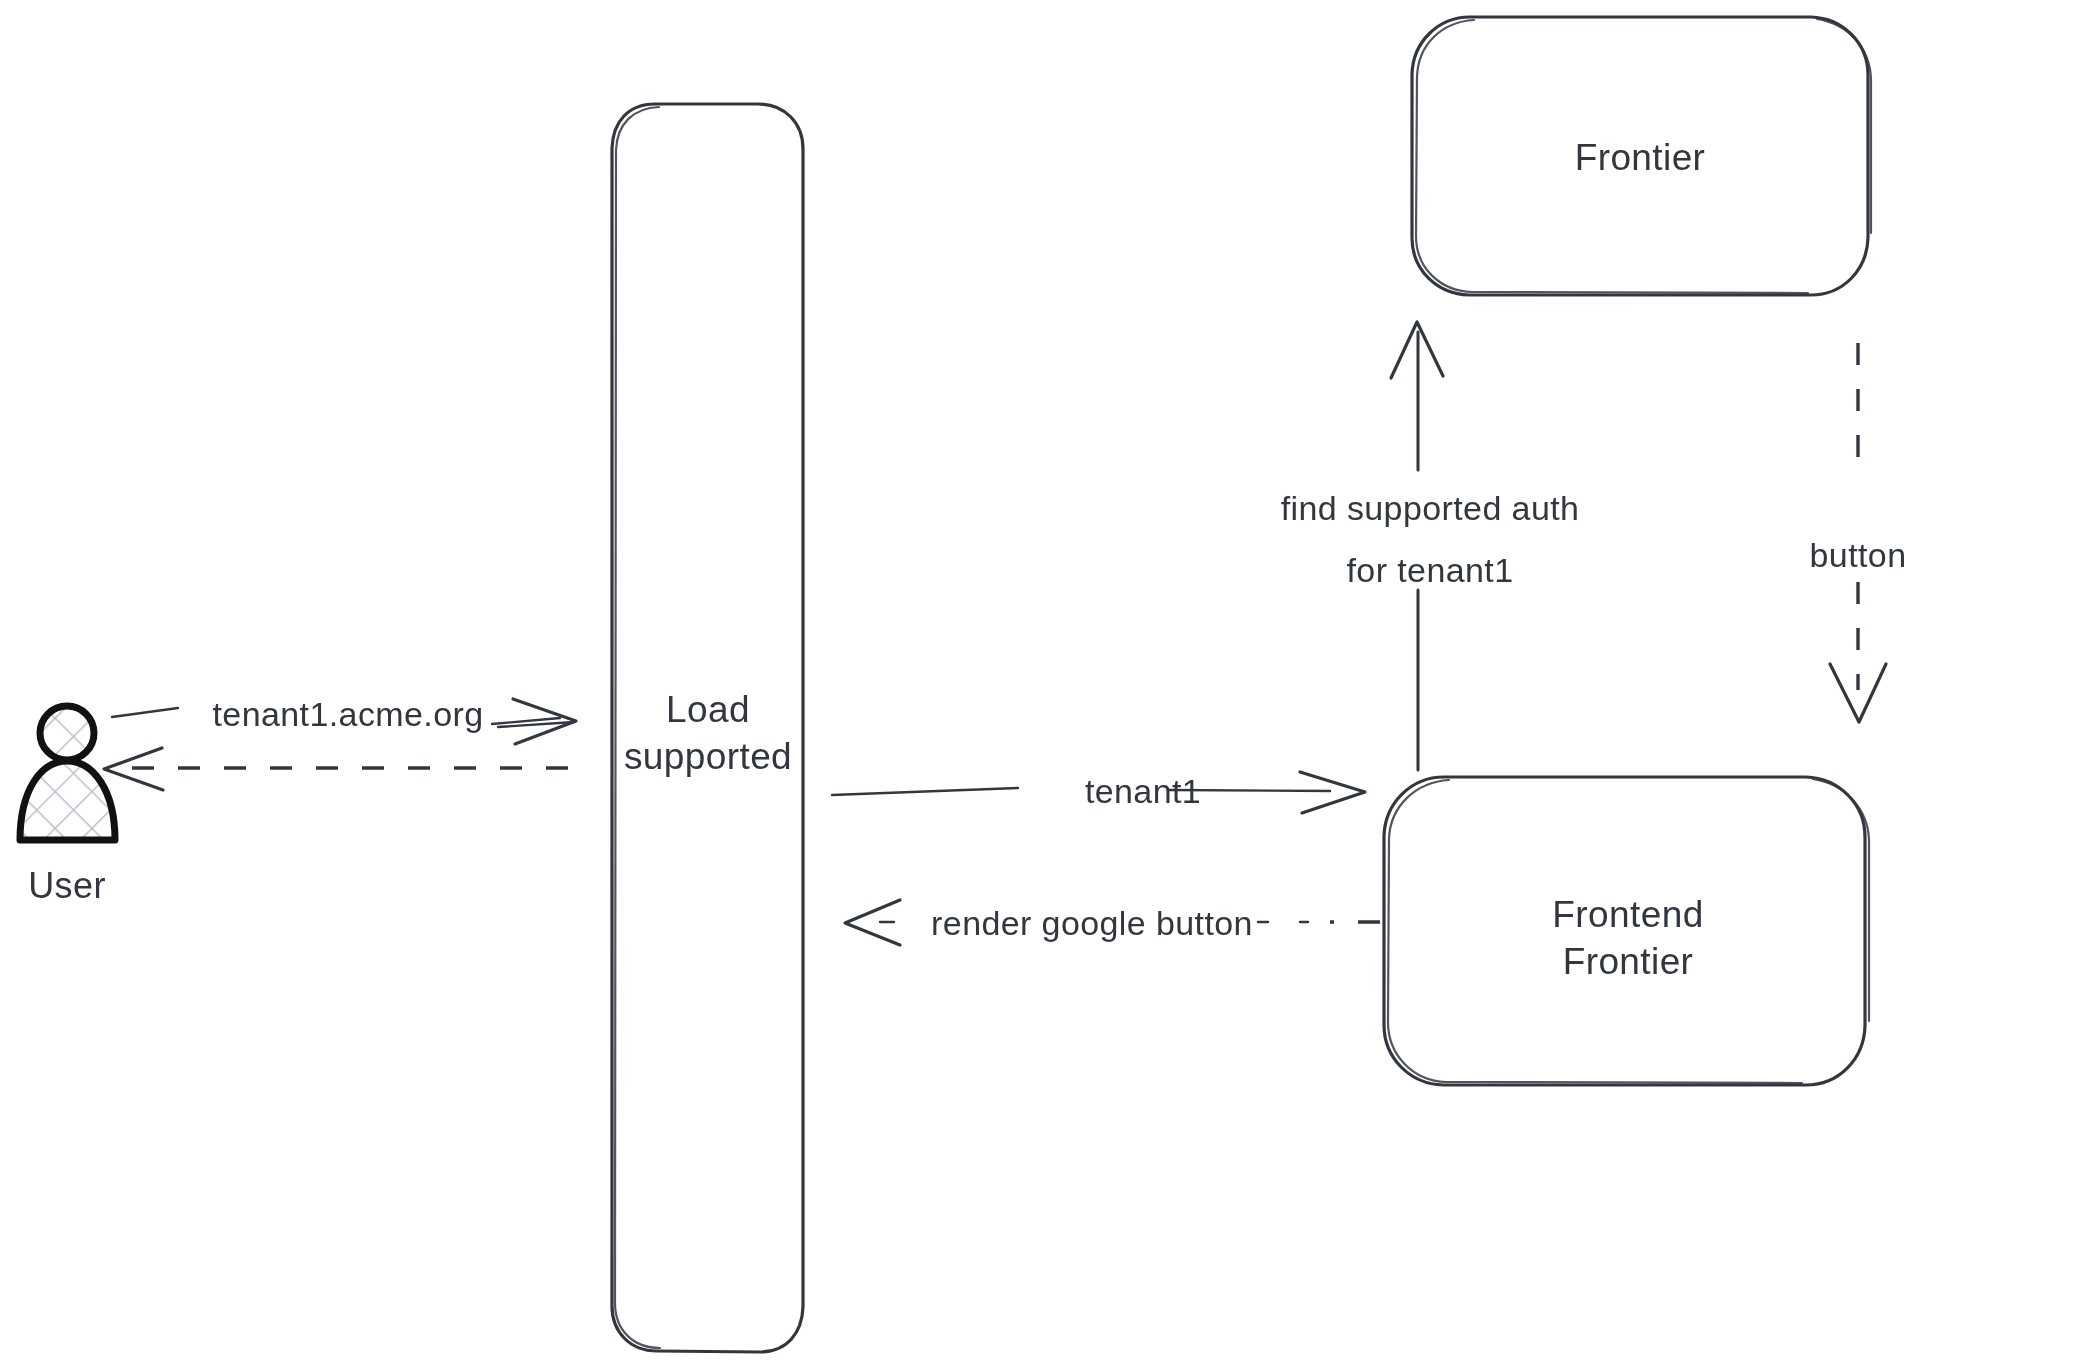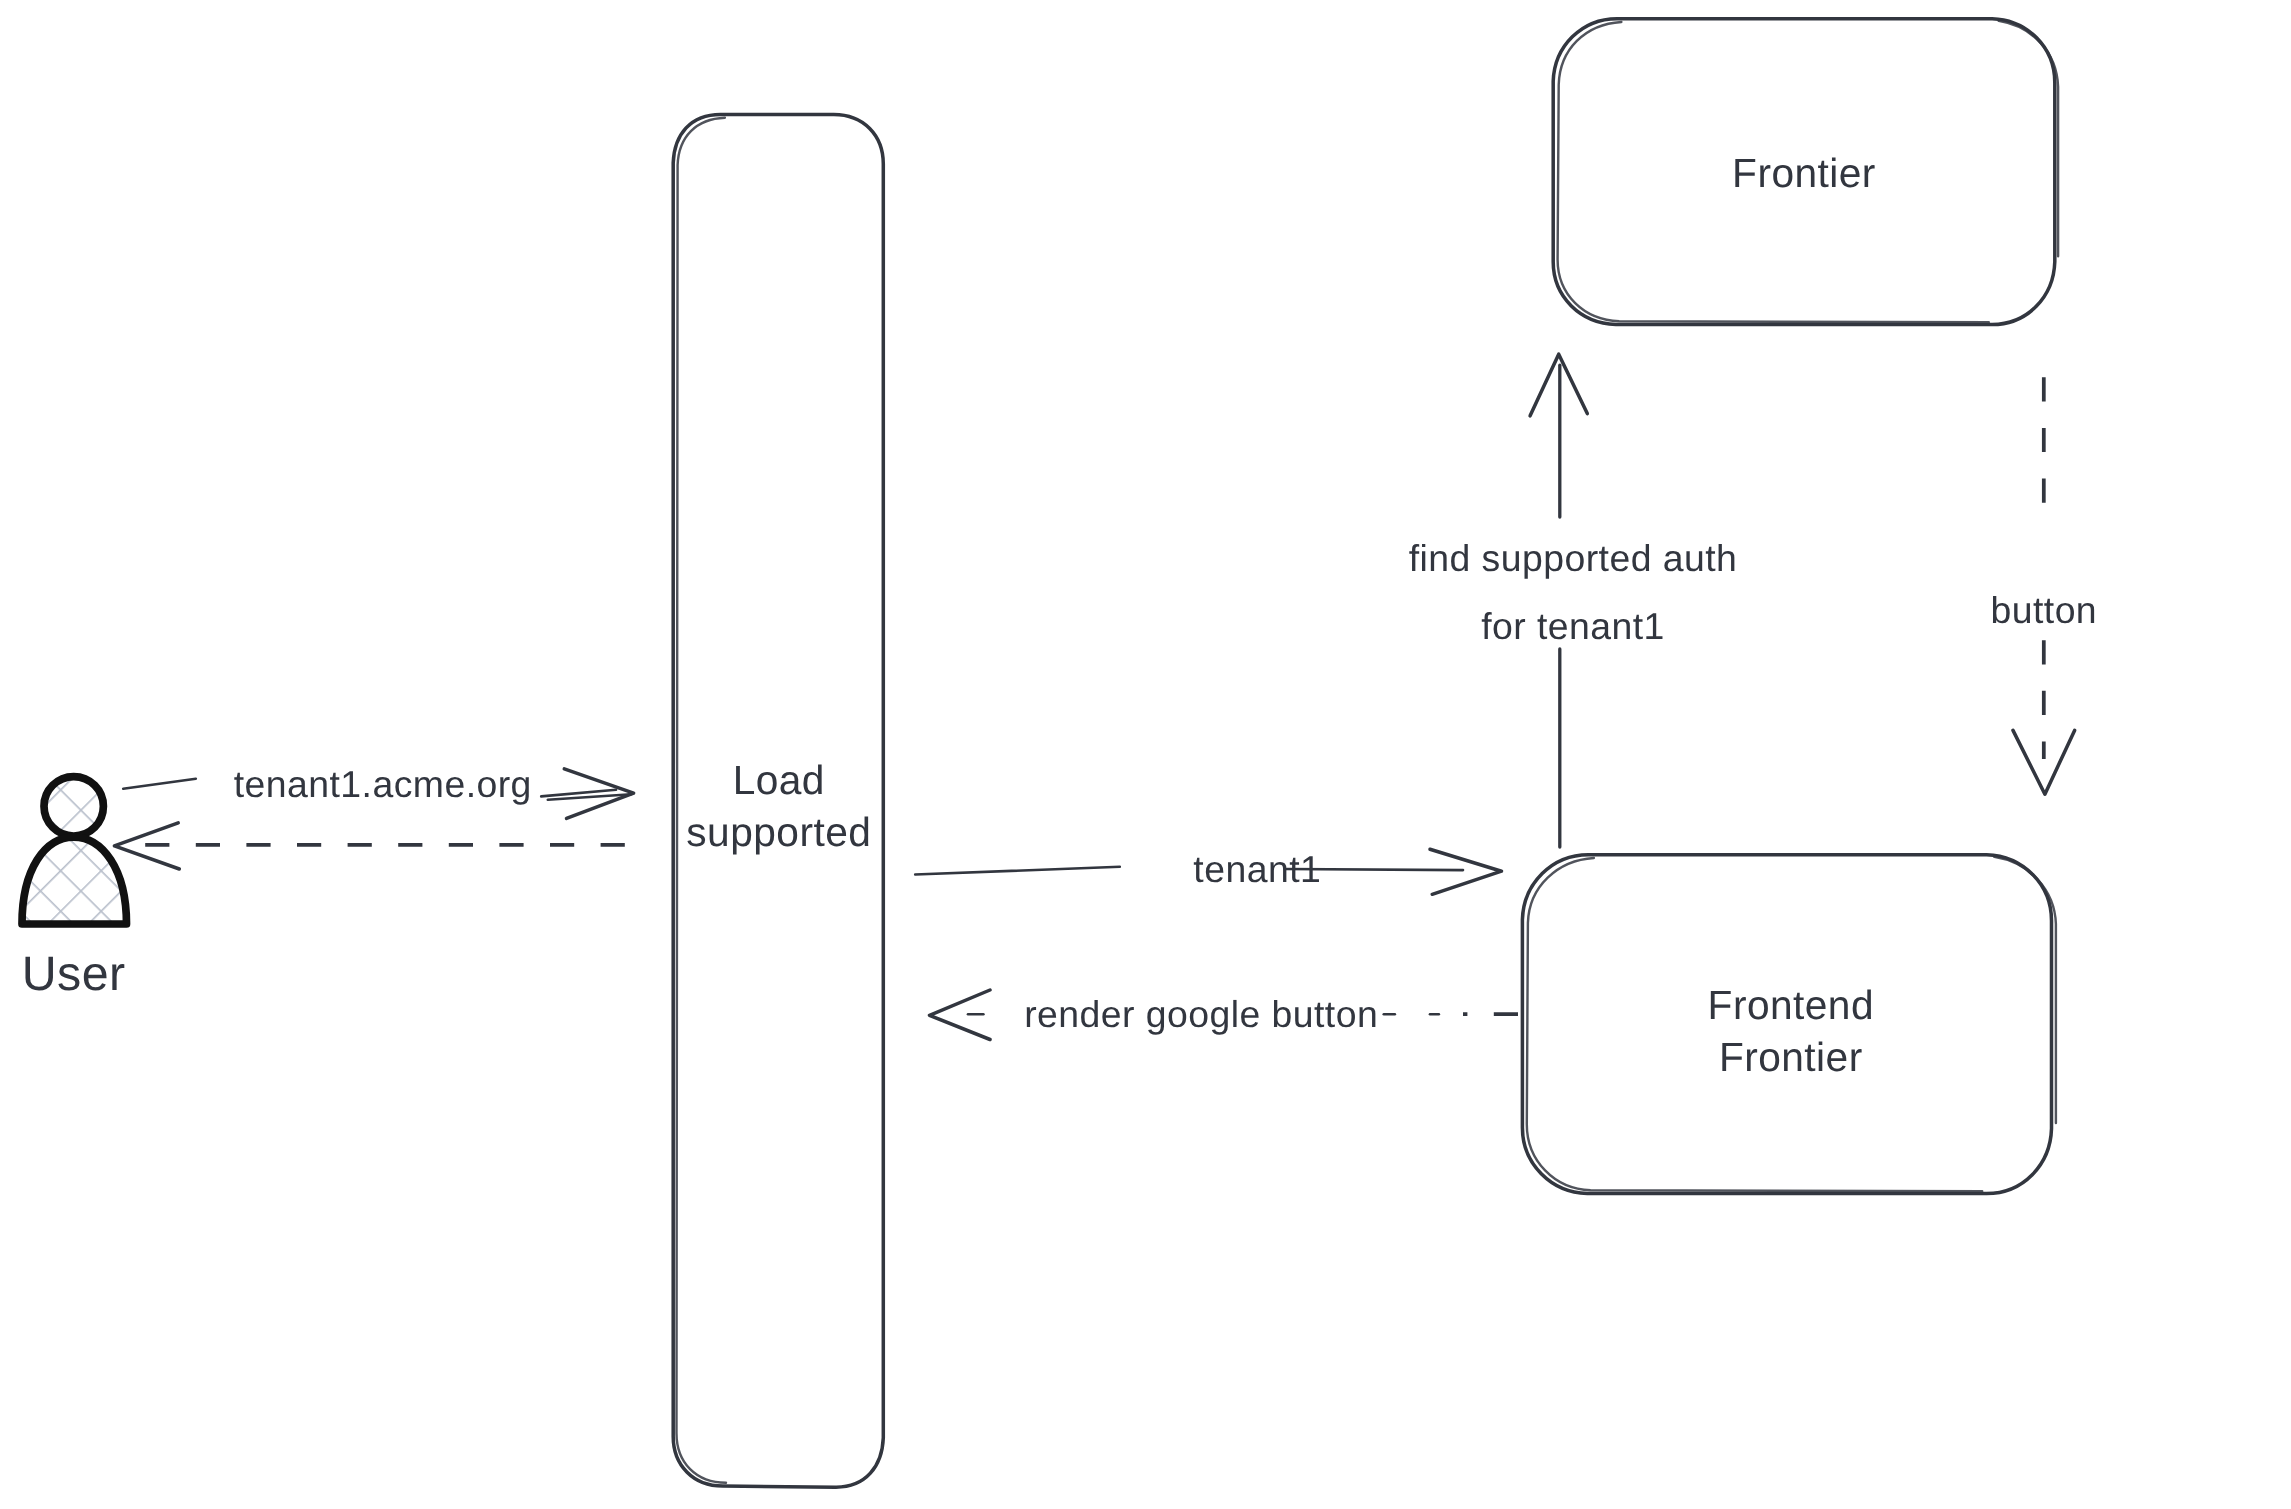--- a/index.html
+++ b/index.html
@@ -92,21 +92,21 @@
     white-space: pre;
     text-align: center;
     letter-spacing: 0.4px;
     user-select: none;
   }
   .node-label {
     font-size: 37px;
     line-height: 1.2;
   }
   .actor-label {
-    font-size: 44px;
+    font-size: 36px;
   }
   .edge-label {
     font-size: 34px;
   }
   .lbl-center {
     transform: translate(-50%, -50%);
   }
 </style>
 </head>
 <body>

